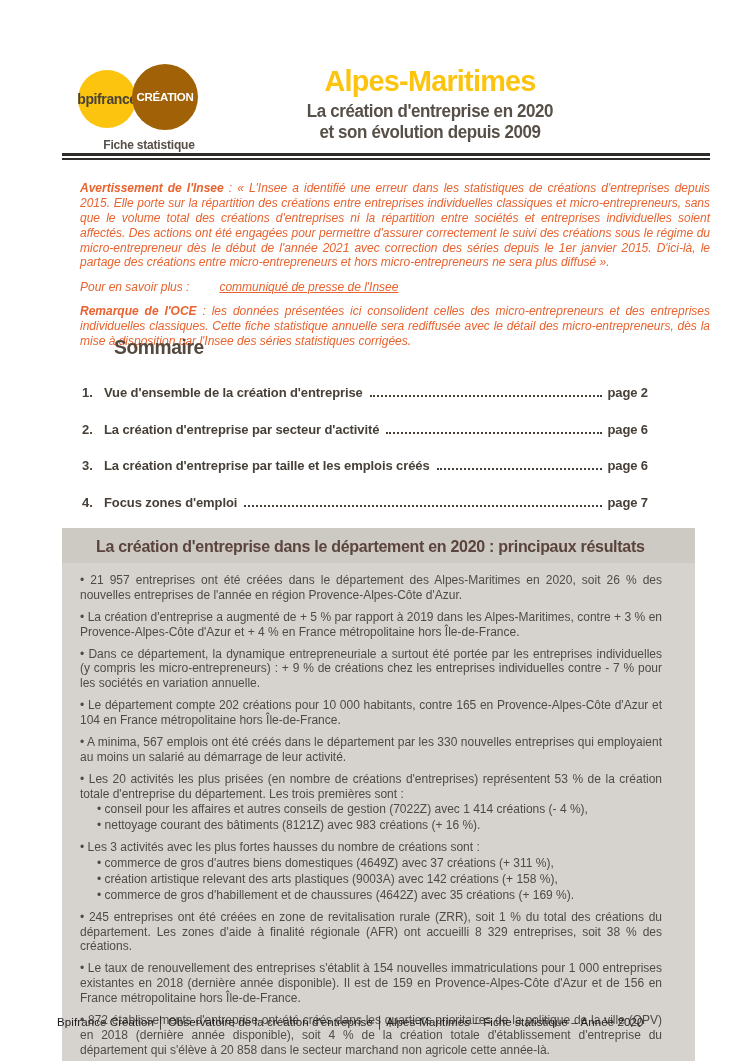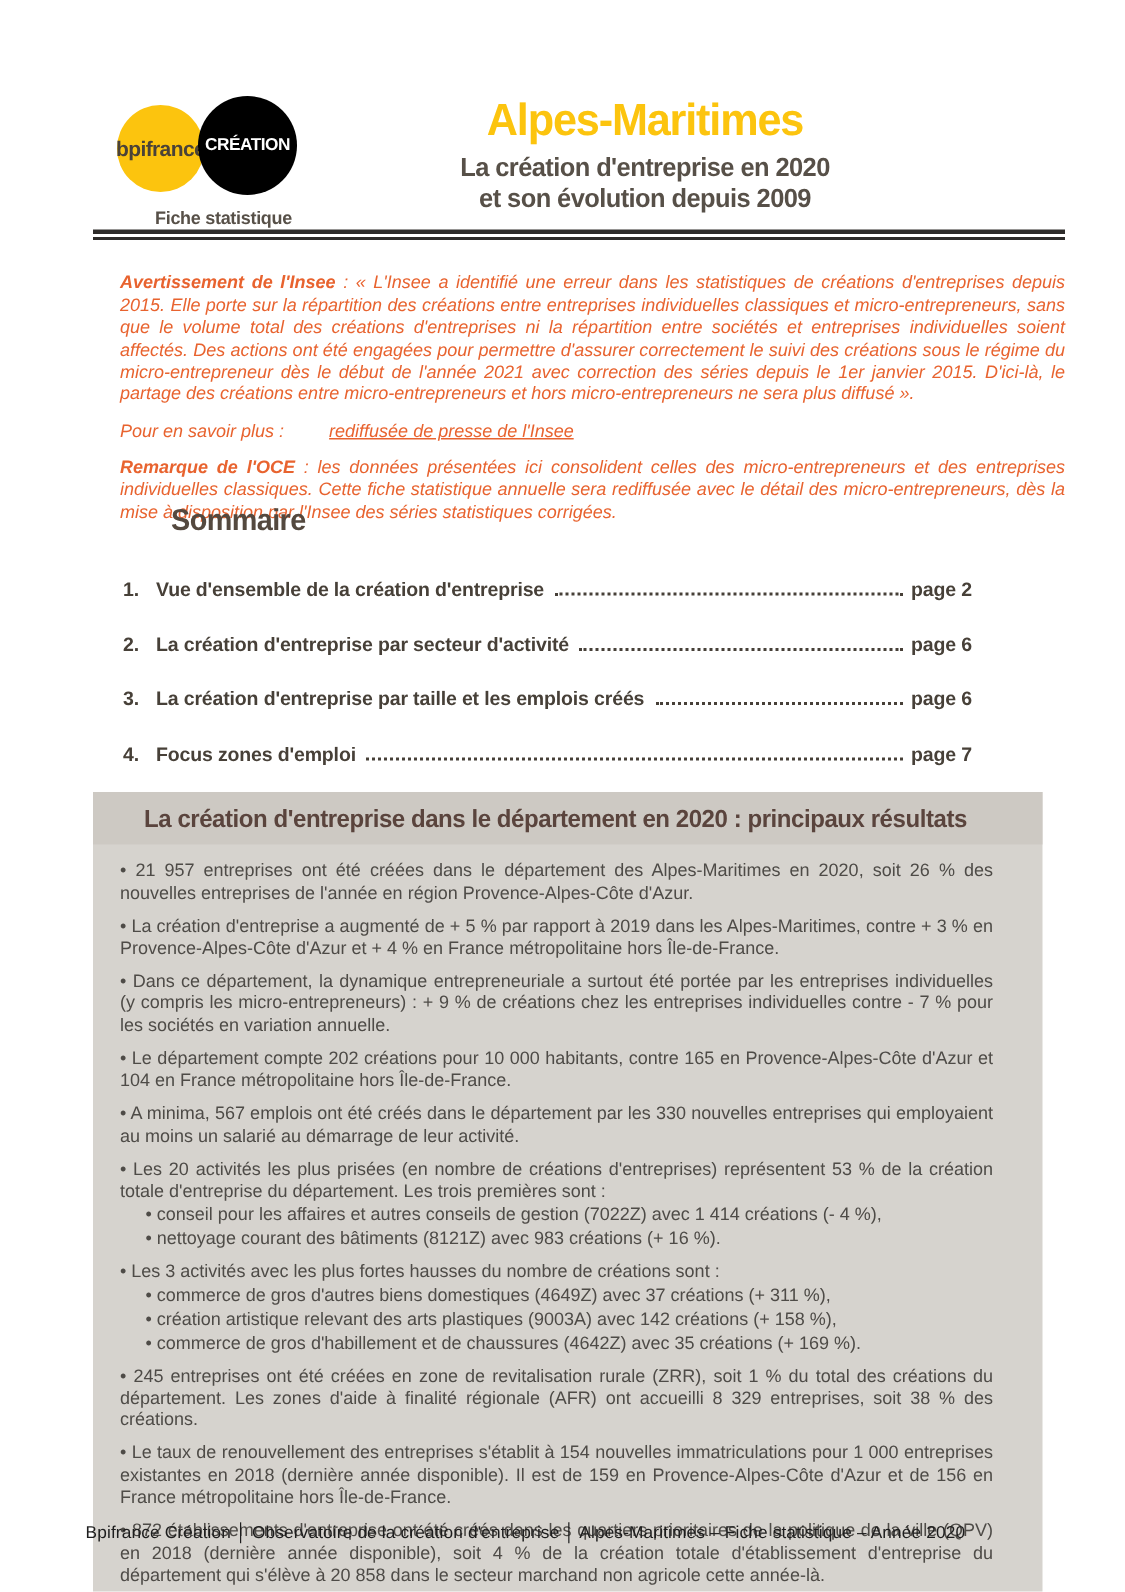--- a/index.html
+++ b/index.html
@@ -25,21 +25,21 @@
 
   
   .logo-wrap{position:absolute;left:74px;top:62px;width:150px;text-align:center;}
   .logo-circles{position:relative;height:72px;}
   .circle{position:absolute;border-radius:50%;display:flex;align-items:center;justify-content:center;}
   .circle.bpi{
     left:4px;top:8px;width:58px;height:58px;background:var(--brand_yellow);
     color:#4a4238;font-weight:bold;font-size:14px;letter-spacing:-0.4px;z-index:1;
   }
   .circle.creation{
-    left:58px;top:2px;width:66px;height:66px;background:#000000;
+    left:58px;top:2px;width:66px;height:66px;background:#a16207;
     color:#ffffff;font-weight:bold;font-size:11.5px;letter-spacing:-0.3px;z-index:2;
   }
   .logo-caption{margin-top:4px;font-size:12px;font-weight:bold;color:var(--brand_brown);letter-spacing:-0.2px;}
 
   .title-wrap{position:absolute;left:240px;top:64px;width:380px;text-align:center;}
   .page-title{
     font-size:30px;font-weight:bold;color:var(--brand_yellow);
     letter-spacing:-0.8px;transform:scaleX(0.96);transform-origin:center;
   }
   .page-subtitle{
@@ -117,21 +117,21 @@
     <div class="page-subtitle">
       <div>La création d'entreprise en 2020</div>
       <div>et son évolution depuis 2009</div>
     </div>
   </div>
 
   <div class="rule-double"></div>
 
   <div class="notices">
     <p><span class="notice-label">Avertissement de l'Insee</span><span> : « L'Insee a identifié une erreur dans les statistiques de créations d'entreprises depuis 2015. Elle porte sur la répartition des créations entre entreprises individuelles classiques et micro-entrepreneurs, sans que le volume total des créations d'entreprises ni la répartition entre sociétés et entreprises individuelles soient affectés. Des actions ont été engagées pour permettre d'assurer correctement le suivi des créations sous le régime du micro-entrepreneur dès le début de l'année 2021 avec correction des séries depuis le 1er janvier 2015. D'ici-là, le partage des créations entre micro-entrepreneurs et hors micro-entrepreneurs ne sera plus diffusé ».</span></p>
-    <p class="savoir-plus"><span>Pour en savoir plus :</span><span class="press-link">rediffusée de presse de l'Insee</span></p>
+    <p class="savoir-plus"><span>Pour en savoir plus :</span><span class="press-link">communiqué de presse de l'Insee</span></p>
     <p><span class="notice-label">Remarque de l'OCE</span><span> : les données présentées ici consolident celles des micro-entrepreneurs et des entreprises individuelles classiques. Cette fiche statistique annuelle sera rediffusée avec le détail des micro-entrepreneurs, dès la mise à disposition par l'Insee des séries statistiques corrigées.</span></p>
   </div>
 
   <div class="sommaire">
     <div class="sommaire-title">Sommaire</div>
     <div class="toc" id="toc-list">
         <div class="toc-row">
           <span class="toc-num">1.</span>
           <span class="toc-label">Vue d'ensemble de la création d'entreprise</span>
           <span class="toc-dots"></span>

